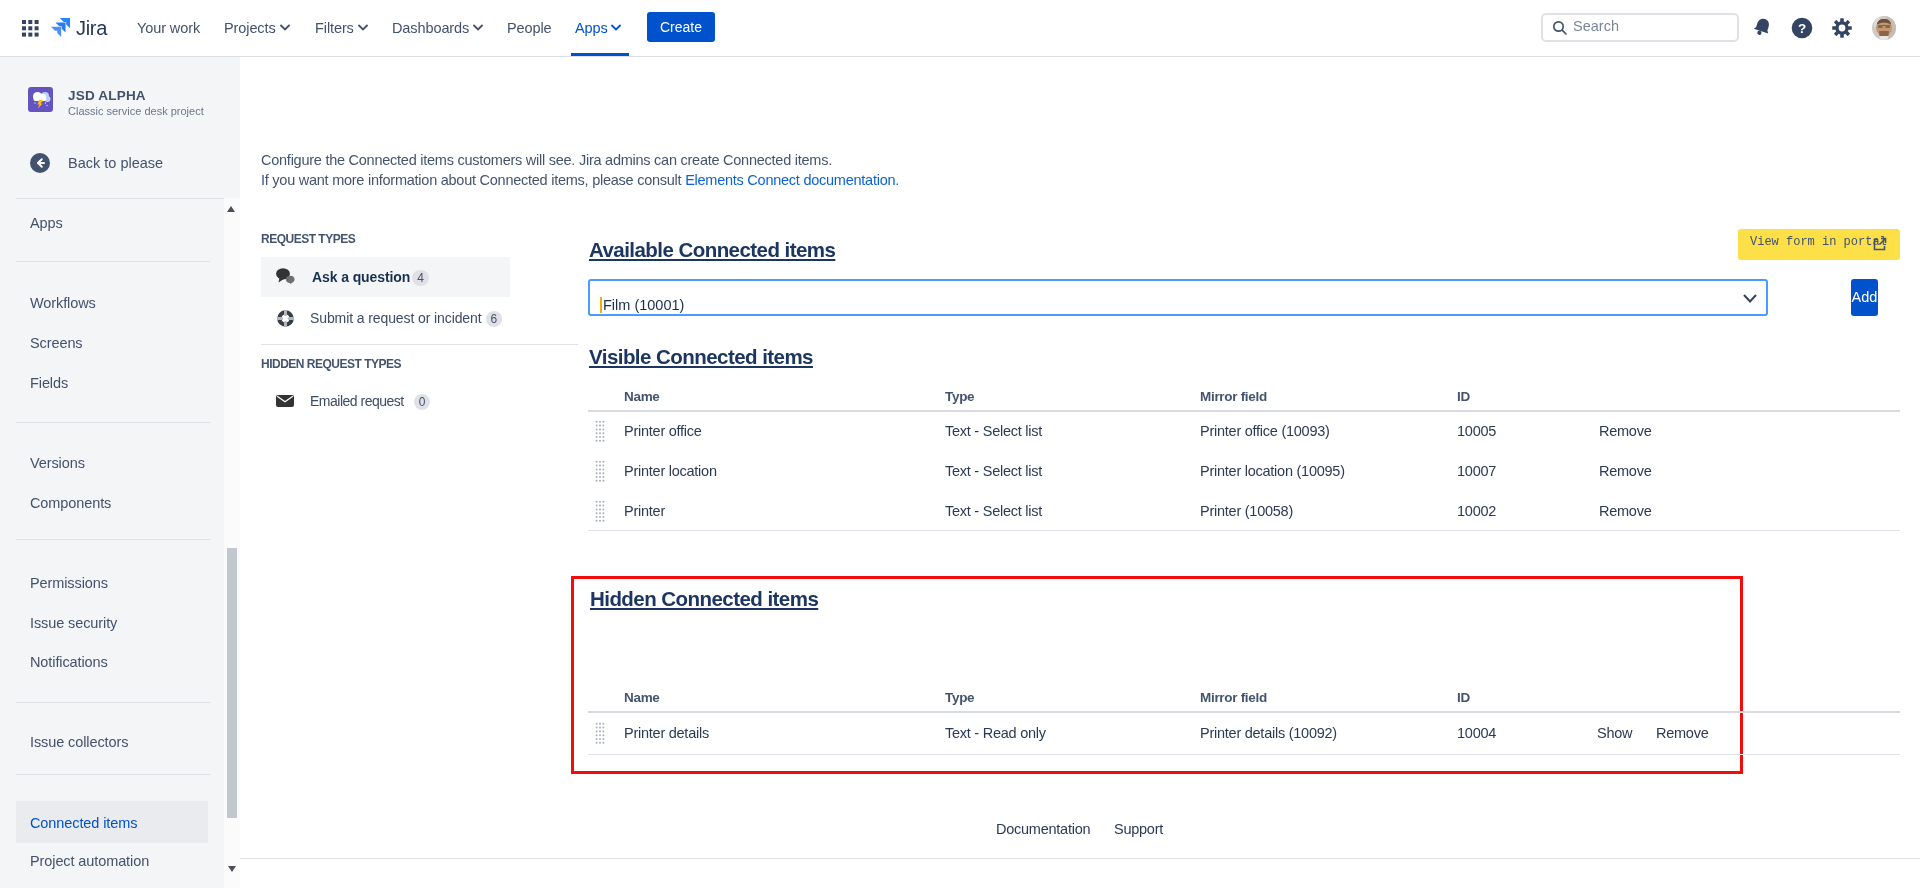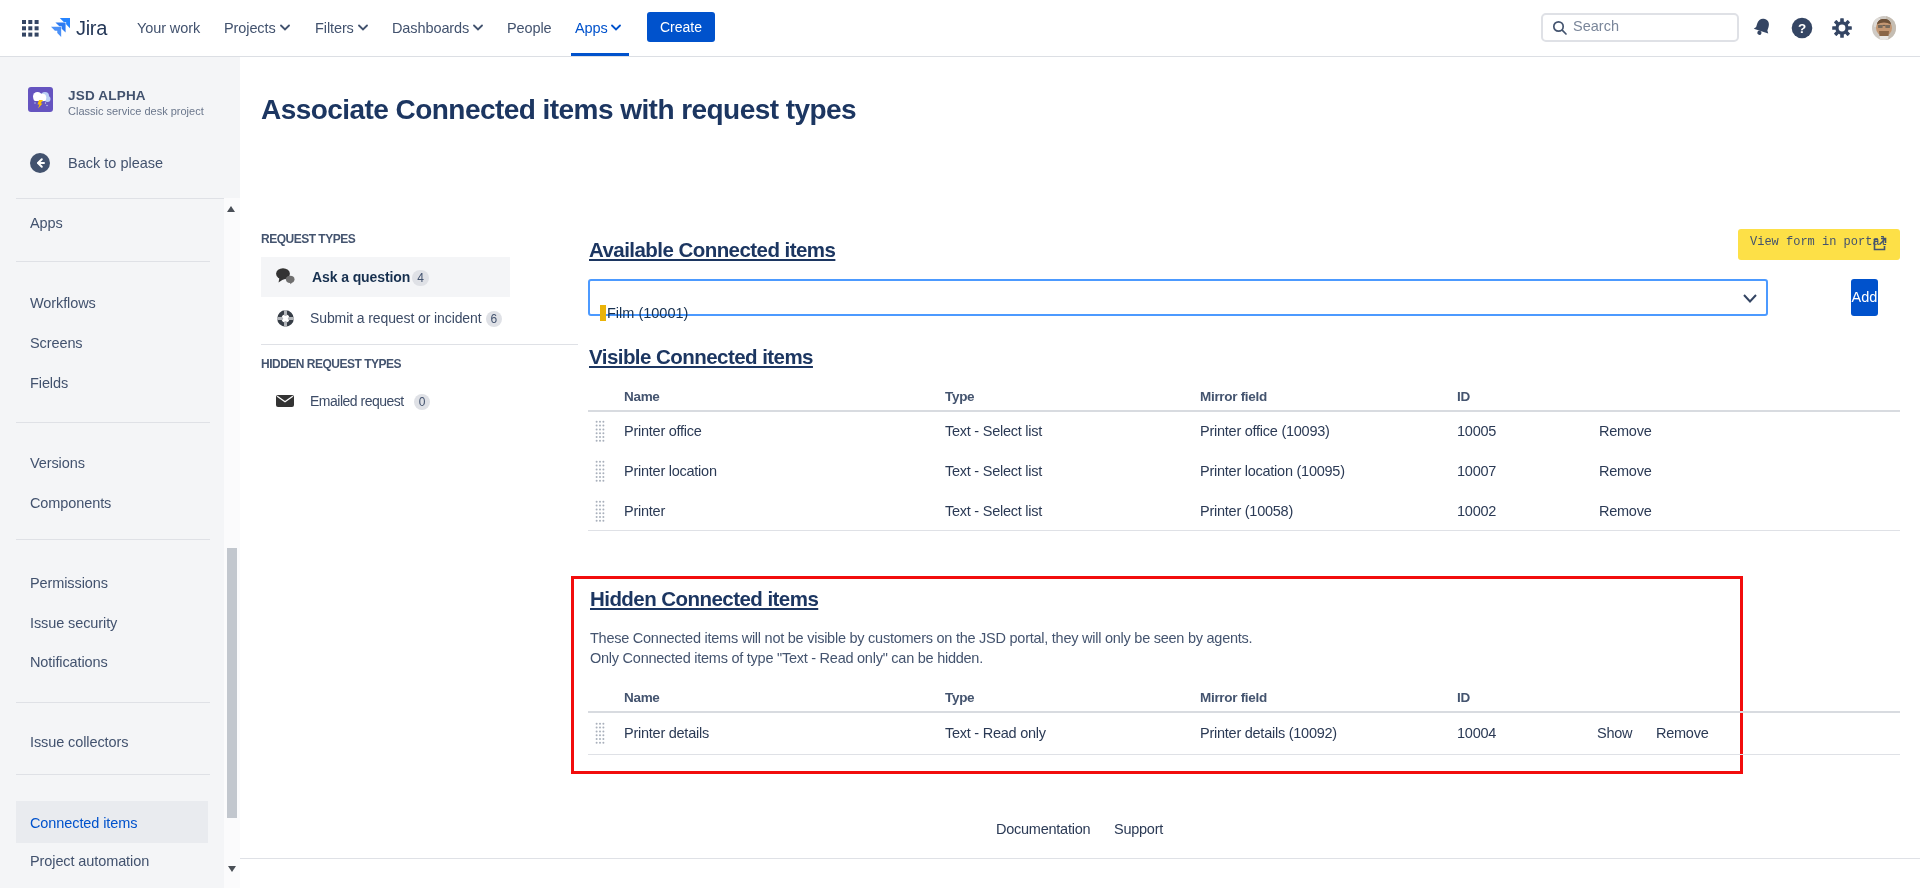--- a/index.html
+++ b/index.html
@@ -187,21 +187,21 @@
         <polygon points="4,0 8,6 0,6" fill="#4a4f57"></polygon>
       </svg>
     <svg class="abs" style="left:4px;top:668px" width="8" height="6" viewBox="0 0 8 6">
         <polygon points="0,0 8,0 4,6" fill="#4a4f57"></polygon>
       </svg>
   </div>
   <div id="sbthumb"></div>
 </div>
 
 <div id="content">
-  <h1>Associate Connected items with request types</h1>
+  <div class="abs p14" style="left:21px;top:93px;line-height:20px;">Configure the Connected items customers will see. Jira admins can create Connected items.<br>If you want more information about Connected items, please consult <span class="link">Elements Connect documentation.</span></div>
 
   <div class="cap" style="left:21px;top:175px;">REQUEST TYPES</div>
   <div class="abs" style="left:21px;top:200px;width:249px;height:40px;background:#F4F5F7;"></div>
   <svg class="abs" style="left:36px;top:211px" width="19" height="17" viewBox="0 0 19 17">
     <ellipse cx="7" cy="5.8" rx="6.9" ry="5.6" fill="#333333"></ellipse>
     <path d="M3.5 9.5 L2.5 14.5 L8.5 10.5 Z" fill="#333333"></path>
     <ellipse cx="14.2" cy="11.3" rx="4.3" ry="3.6" fill="#6F6F6F"></ellipse>
     <path d="M13.2 14 L14.8 16.3 L16.3 13.8 Z" fill="#6F6F6F"></path>
   </svg>
   <div class="abs" style="left:72px;top:212px;font-size:14px;font-weight:700;color:#17304F;letter-spacing:-0.1px;">Ask a question<span class="badge" style="margin-left:2px">4</span></div>
@@ -226,21 +226,21 @@
   <div class="h20" style="left:349px;top:181px;">Available Connected items</div>
   <div class="btn-sub" style="left:1498px;top:172px;width:162px;height:31px;">
     <span class="abs" style="left:12px;top:6px;">View form in portal</span>
     <svg class="abs" style="left:134px;top:8px" width="15" height="15" viewBox="0 0 15 15" fill="none" stroke="#42526E" stroke-width="1.6">
       <path d="M6 2.5 H2.5 V12.5 H12.5 V9"></path>
       <path d="M9 1.5 H13.5 V6"></path>
       <path d="M13 2 L7.5 7.5"></path>
     </svg>
   </div>
   <div class="abs" style="left:348px;top:222px;width:1180px;height:37px;border:2px solid #4C9AFF;border-radius:3px;background:#fff;">
-    <div class="abs" style="left:10px;top:24px;font-size:14.5px;color:#17304F;border-left:6px solid #eab308;padding-left:1px;">Film (10001)</div>
+    <div class="abs" style="left:10px;top:16px;font-size:14.5px;color:#17304F;border-left:2px solid #eab308;padding-left:1px;">Film (10001)</div>
     <svg class="abs" style="left:1153px;top:13px" width="14" height="9" viewBox="0 0 14 9">
         <path d="M1 1 L7 7.5 L13 1" stroke="#344563" stroke-width="2" fill="none"></path>
       </svg>
   </div>
   <div class="abs" style="left:1611px;top:222px;width:27px;height:37px;background:#0052CC;border-radius:3px;color:#fff;font-size:14.5px;font-weight:500;text-align:center;line-height:37px;">Add</div>
 
   <div class="h20" style="left:349px;top:288px;">Visible Connected items</div>
   <div class="hdr" style="left:384px;top:332px;">Name</div>
   <div class="hdr" style="left:705px;top:332px;">Type</div>
   <div class="hdr" style="left:960px;top:332px;">Mirror field</div>
@@ -327,21 +327,20 @@
       </svg></div>
   <div class="cell" style="left:384px;top:446px;">Printer</div>
   <div class="cell" style="left:705px;top:446px;">Text - Select list</div>
   <div class="cell" style="left:960px;top:446px;">Printer (10058)</div>
   <div class="cell" style="left:1217px;top:446px;">10002</div>
   <div class="cell link" style="left:1359px;top:446px;">Remove</div>
   <div class="hline" style="left:348px;top:473px;width:1312px;background:#DFE1E6;"></div>
 
   <div id="redbox"></div>
   <div class="h20" style="left:350px;top:530px;">Hidden Connected items</div>
-  <div class="abs p14" style="left:350px;top:572px;line-height:19.5px;">These Connected items will not be visible by customers on the JSD portal, they will only be seen by agents.<br>Only Connected items of type "Text - Read only" can be hidden.</div>
   <div class="hdr" style="left:384px;top:633px;">Name</div>
   <div class="hdr" style="left:705px;top:633px;">Type</div>
   <div class="hdr" style="left:960px;top:633px;">Mirror field</div>
   <div class="hdr" style="left:1217px;top:633px;">ID</div>
   <div class="hline" style="left:348px;top:654px;width:1312px;height:2px;background:#D8DBE0;"></div>
   <div class="drag" style="top:665px;"><svg width="10" height="23" viewBox="0 0 10 23" fill="#A9B0BB">
         <g>
     <circle cx="1.6" cy="1.8" r="1"></circle>
           <circle cx="5" cy="1.8" r="1"></circle>
           <circle cx="8.4" cy="1.8" r="1"></circle>

